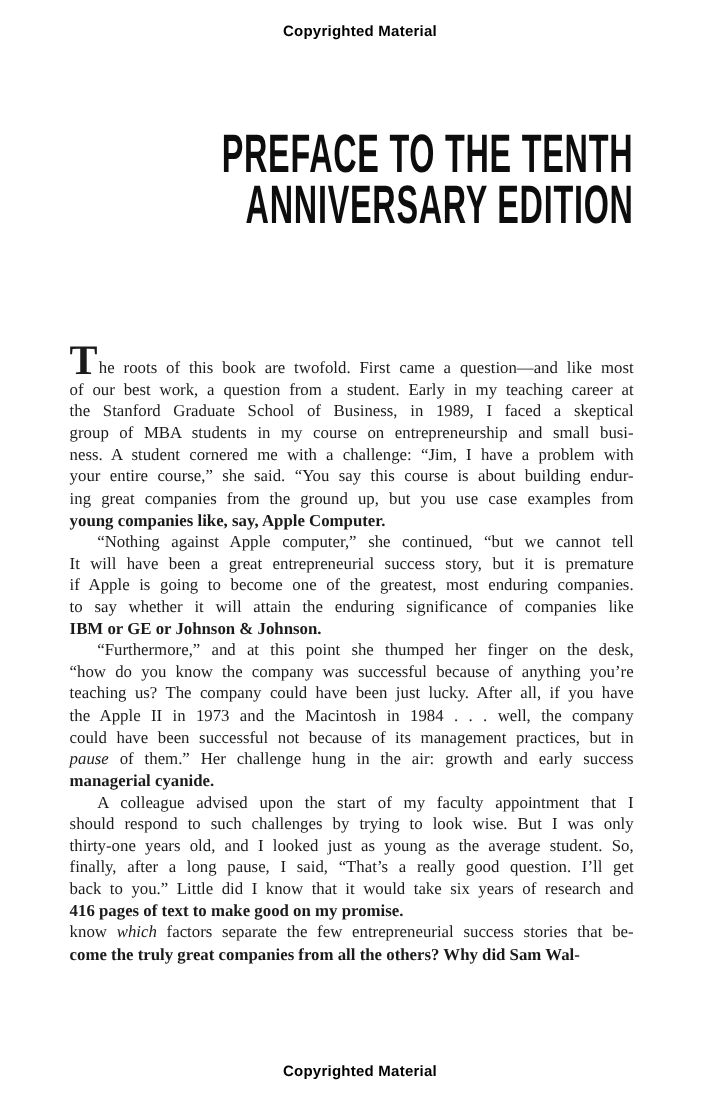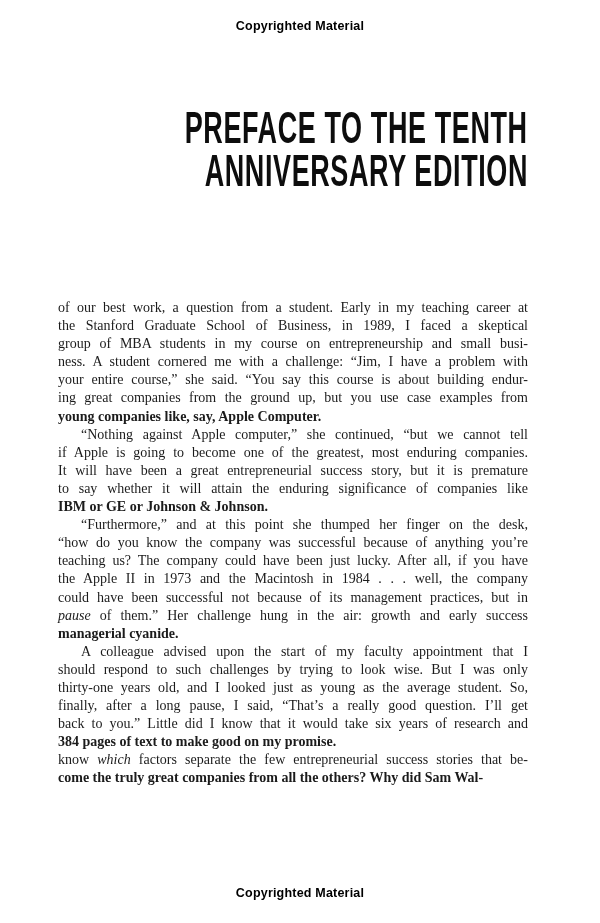--- a/index.html
+++ b/index.html
@@ -81,44 +81,45 @@
 <div class="page">
 
   <div class="copyright top">Copyrighted Material</div>
 
   <div class="title">
     <div class="title-line"><span class="condense">PREFACE TO THE TENTH</span></div>
     <div class="title-line"><span class="condense">ANNIVERSARY EDITION</span></div>
   </div>
 
   <div class="body-text">
+      <div class="line"><span class="initial-cap">T</span>he roots of this book are twofold. First came a question—and like most</div>
       <div class="line">of our best work, a question from a student. Early in my teaching career at</div>
       <div class="line">the Stanford Graduate School of Business, in 1989, I faced a skeptical</div>
       <div class="line">group of MBA students in my course on entrepreneurship and small busi-</div>
       <div class="line">ness. A student cornered me with a challenge: “Jim, I have a problem with</div>
       <div class="line">your entire course,” she said. “You say this course is about building endur-</div>
       <div class="line">ing great companies from the ground up, but you use case examples from</div>
       <div class="line para-end">young companies like, say, Apple Computer.</div>
       <div class="line indent">“Nothing against Apple computer,” she continued, “but we cannot tell</div>
+      <div class="line">It will have been a great entrepreneurial success story, but it is premature</div>
       <div class="line">if Apple is going to become one of the greatest, most enduring companies.</div>
-      <div class="line">It will have been a great entrepreneurial success story, but it is premature</div>
       <div class="line">to say whether it will attain the enduring significance of companies like</div>
       <div class="line para-end">IBM or GE or Johnson &amp; Johnson.</div>
       <div class="line indent">“Furthermore,” and at this point she thumped her finger on the desk,</div>
       <div class="line">“how do you know the company was successful because of anything you’re</div>
       <div class="line">teaching us? The company could have been just lucky. After all, if you have</div>
       <div class="line">the Apple II in 1973 and the Macintosh in 1984 . . . well, the company</div>
       <div class="line">could have been successful not because of its management practices, but in</div>
       <div class="line"><i>pause</i> of them.” Her challenge hung in the air: growth and early success</div>
       <div class="line para-end">managerial cyanide.</div>
       <div class="line indent">A colleague advised upon the start of my faculty appointment that I</div>
       <div class="line">should respond to such challenges by trying to look wise. But I was only</div>
       <div class="line">thirty-one years old, and I looked just as young as the average student. So,</div>
       <div class="line">finally, after a long pause, I said, “That’s a really good question. I’ll get</div>
       <div class="line">back to you.” Little did I know that it would take six years of research and</div>
-      <div class="line para-end">384 pages of text to make good on my promise.</div>
+      <div class="line para-end">416 pages of text to make good on my promise.</div>
       <div class="line">know <i>which</i> factors separate the few entrepreneurial success stories that be-</div>
       <div class="line para-end">come the truly great companies from all the others? Why did Sam Wal-</div>
     </div>
 
   <div class="copyright bottom">Copyrighted Material</div>
 
 </div>
 
 </body></html>

